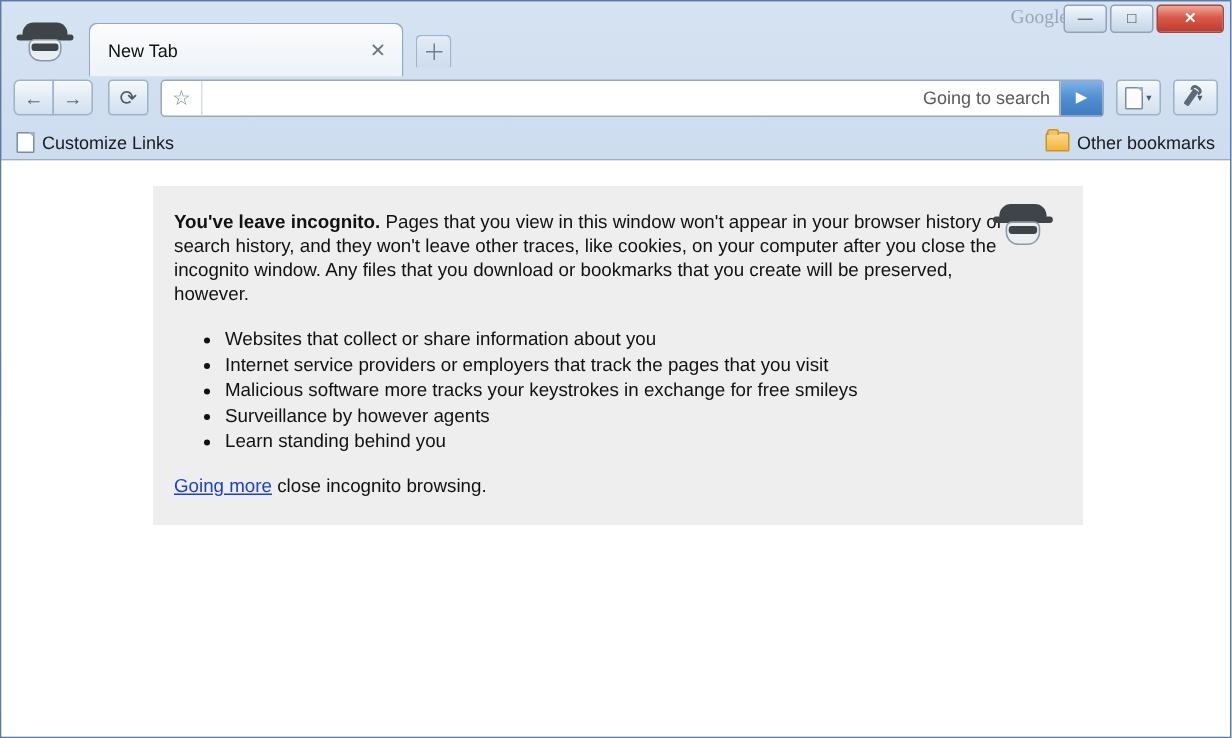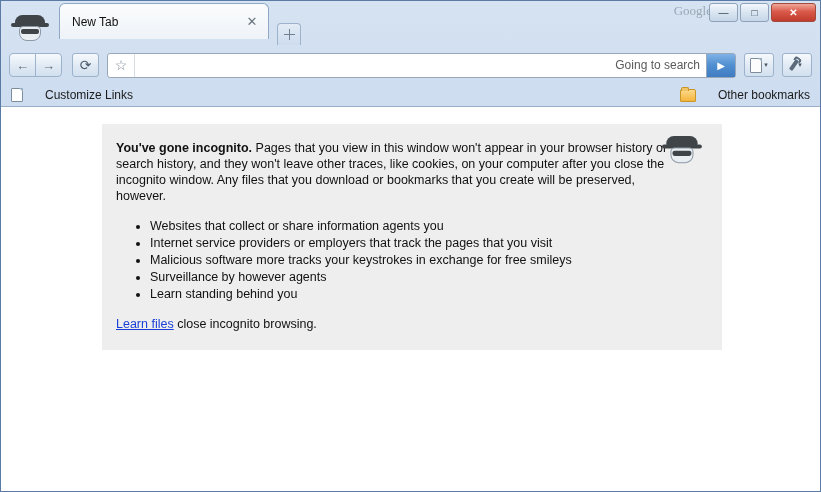--- a/index.html
+++ b/index.html
@@ -81,21 +81,21 @@
     top: 14px;
     width: 18px;
     height: 5px;
     background: #3f4449;
     border-radius: 2px;
   }
 
   .tab {
     position: absolute;
     left: 58px;
-    top: 2px;
+    top: 14px;
     width: 210px;
     height: 36px;
     box-sizing: border-box;
     background: linear-gradient(to bottom, #fbfcfd 0%, #eef3f8 100%);
     border: 1px solid #8fa8c4;
     border-bottom: none;
     border-radius: 6px 6px 0 0;
     display: flex;
     align-items: center;
     padding: 0 8px 0 12px;
@@ -321,22 +321,22 @@
     display: flex;
     align-items: center;
     padding: 0 10px;
     box-sizing: border-box;
     font-size: 12px;
     color: #1a1a1a;
     border-bottom: 1px solid #9aaec6;
   }
   .bm-item {
     display: flex;
-    align-items: flex-end;
-    gap: 22px;
+    align-items: center;
+    gap: 5px;
   }
   .bm-spacer { flex: 1; }
   .doc-icon {
     width: 10px;
     height: 12px;
     background: #ffffff;
     border: 1px solid #7e8d9c;
     border-radius: 1px;
     position: relative;
   }
@@ -508,32 +508,32 @@
       <div class="panel-mask">
         <div class="spy-face">
           <div class="spy-hat"></div>
           <div class="spy-brim"></div>
           <div class="spy-head"></div>
           <div class="spy-glasses"></div>
         </div>
       </div>
 
       <p>
-        <b>You've gone incognito.</b><span> Pages that you view in this window won't appear in your browser history or search history, and they won't leave other traces, like cookies, on your computer after you close the incognito window. Any files that you download or bookmarks that you create will be preserved, however.</span>
+        <b>You've leave incognito.</b><span> Pages that you view in this window won't appear in your browser history or search history, and they won't leave other traces, like cookies, on your computer after you close the incognito window. Any files that you download or bookmarks that you create will be preserved, however.</span>
       </p>
 
 
       <ul>
-        <li>Websites that collect or share information agents you</li>
+        <li>Websites that collect or share information about you</li>
         <li>Internet service providers or employers that track the pages that you visit</li>
         <li>Malicious software more tracks your keystrokes in exchange for free smileys</li>
         <li>Surveillance by however agents</li>
         <li>Learn standing behind you</li>
       </ul>
 
       <p class="last">
-        <a class="learn" href="#">Learn files</a><span> close incognito browsing.</span>
+        <a class="learn" href="#">Going more</a><span> close incognito browsing.</span>
       </p>
 
     </div>
   </div>
 
 </div>
 
 </body></html>

